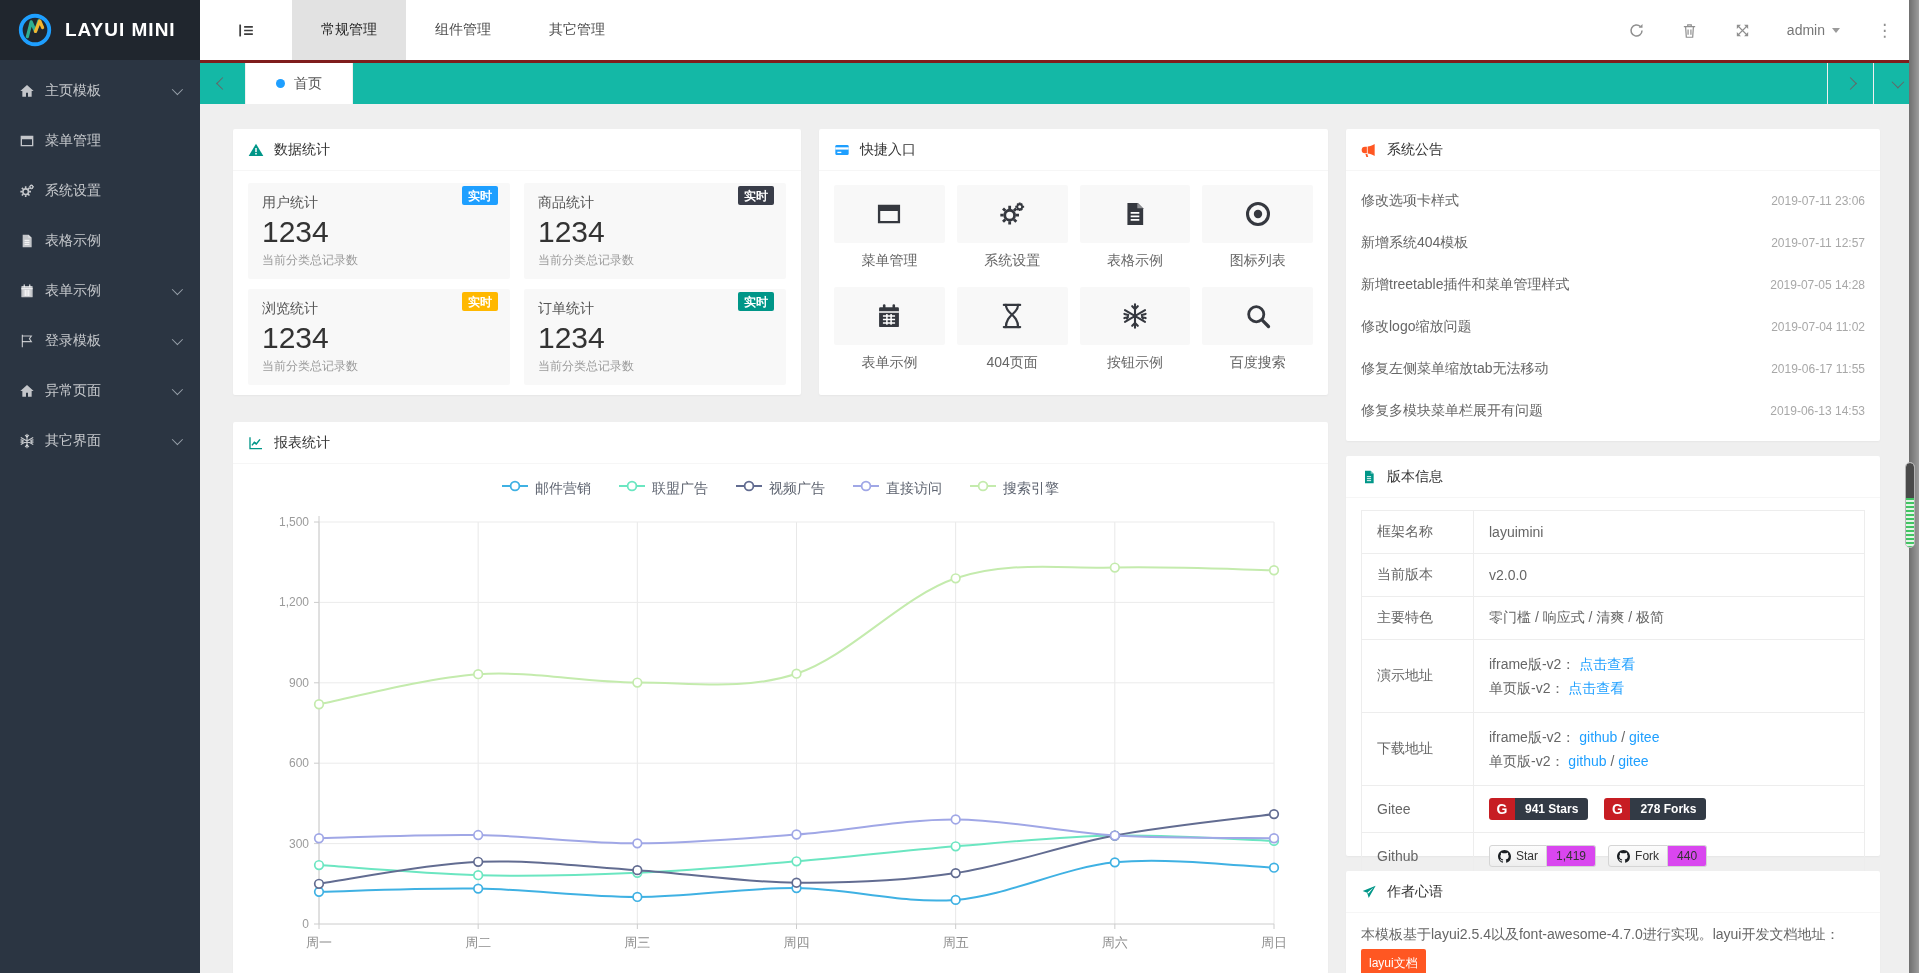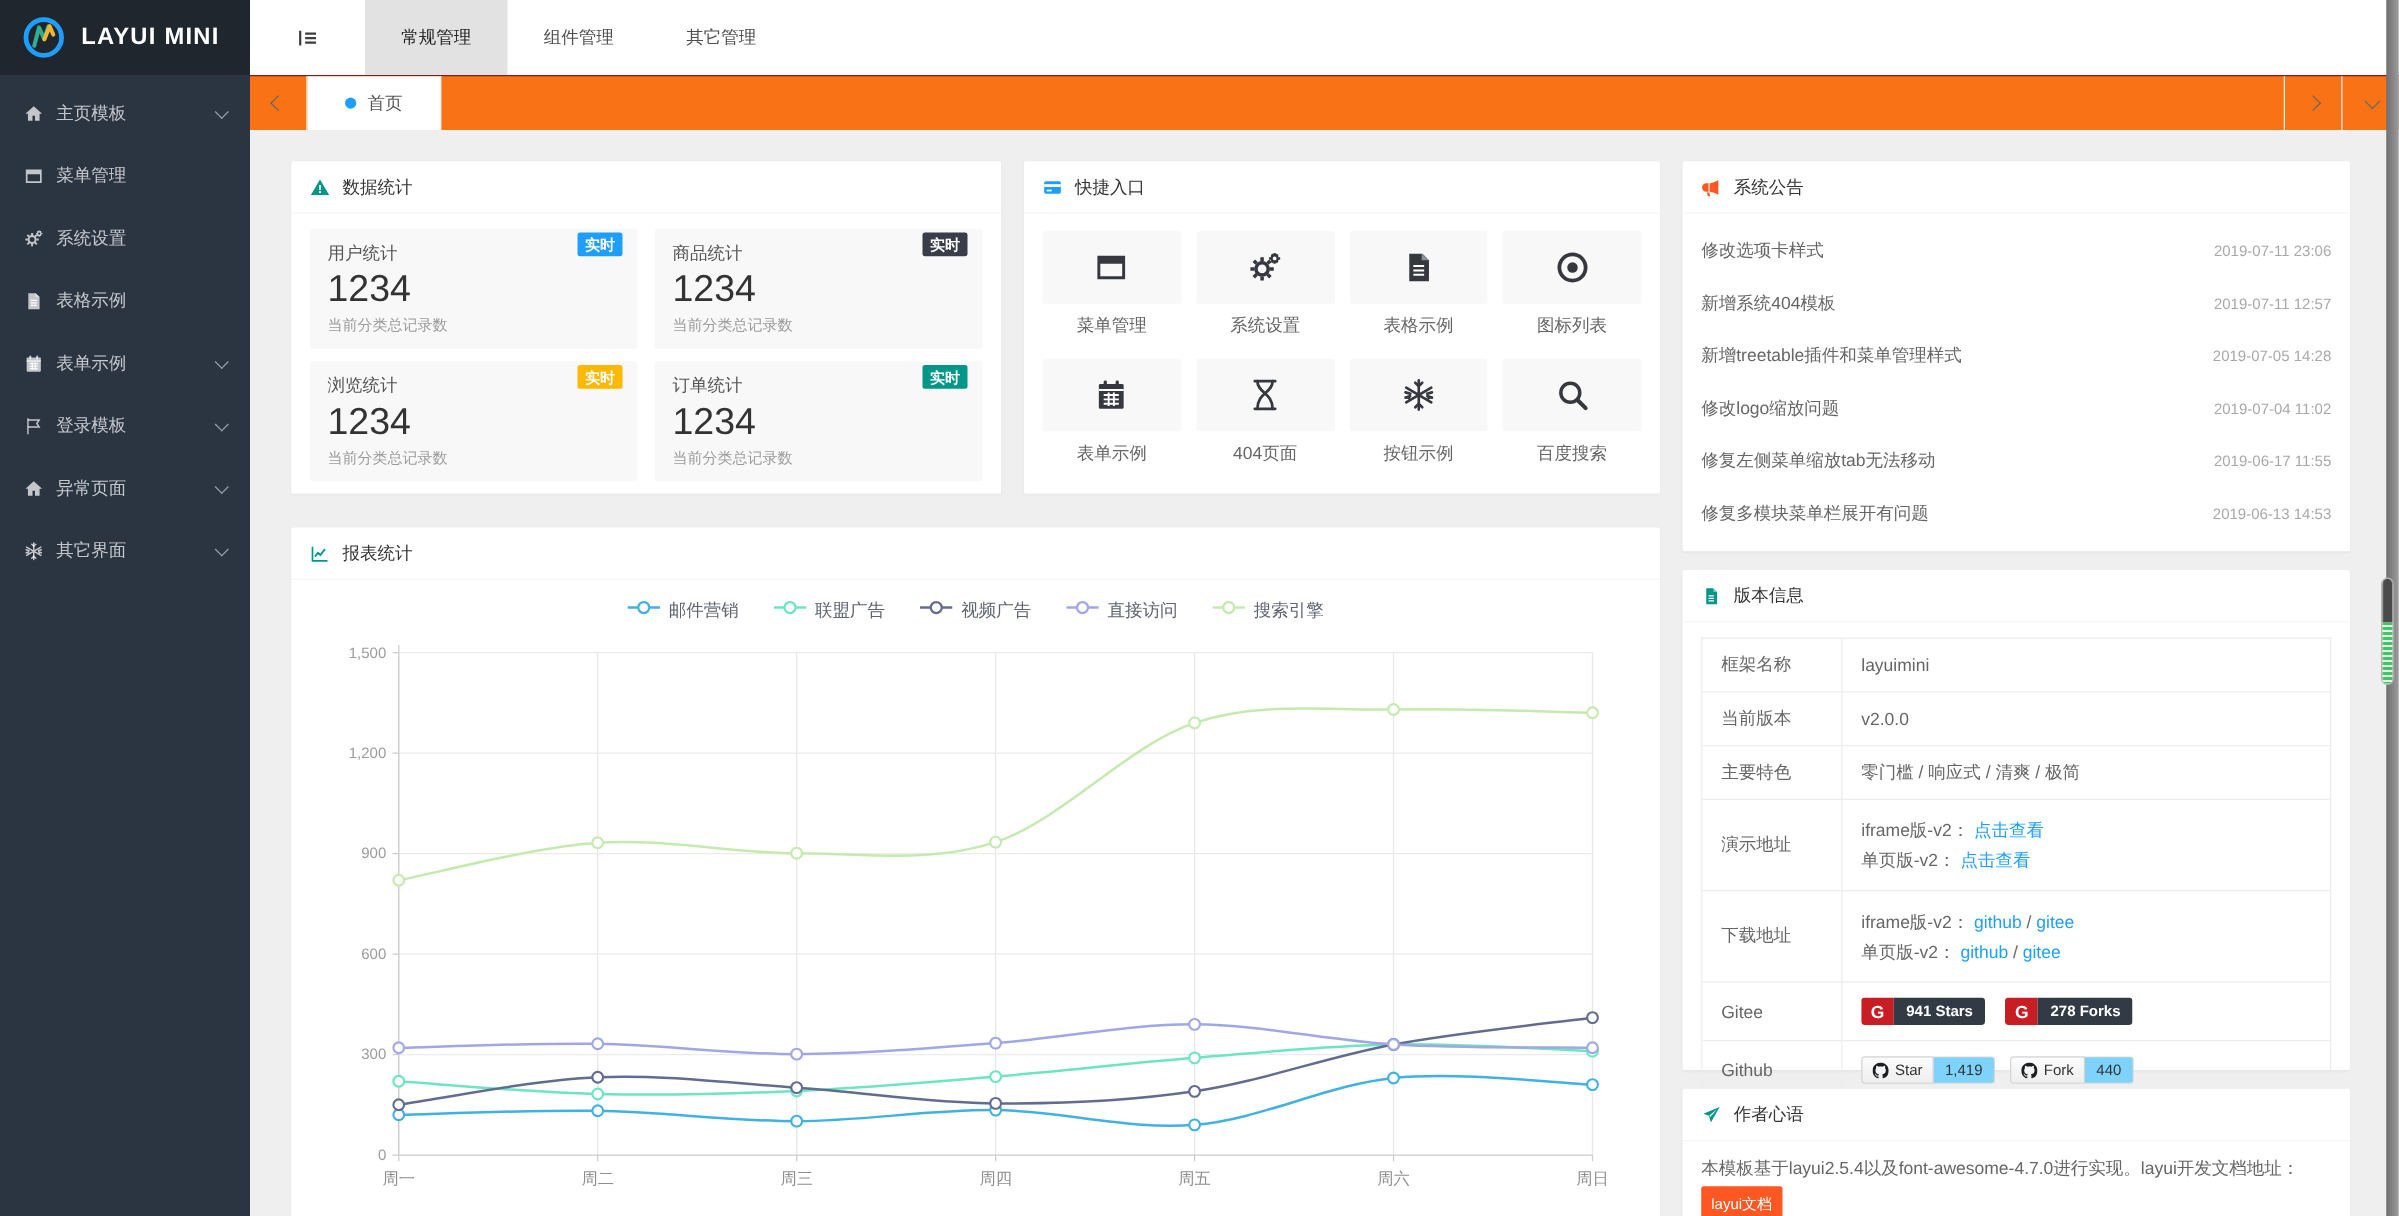--- a/index.html
+++ b/index.html
@@ -23,21 +23,21 @@
   .header-tabs{display:flex;align-items:stretch}
   .htab{display:flex;align-items:center;padding:0 29px;font-size:14px;color:#4e4e4e;cursor:pointer}
   .htab.active{background:#e2e2e2;color:#262626}
   .topbar-right{margin-left:auto;display:flex;align-items:center;gap:36px;padding-right:26px;color:#8f8f8f}
   .tico{cursor:pointer;display:inline-flex}
   .tico svg{width:17px;height:17px}
   .admin-box{display:flex;align-items:center;gap:7px;cursor:pointer;color:#777;font-size:14px}
   .caret{width:0;height:0;border-left:4.5px solid transparent;border-right:4.5px solid transparent;border-top:5.5px solid #9a9a9a}
   .vdots{font-size:17px;color:#8f8f8f;cursor:pointer;letter-spacing:0}
   
-  .tabbar{height:44px;background:#f97316;display:flex;align-items:stretch;border-top:1px solid #7f1d1d}
+  .tabbar{height:44px;background:#14b8a6;display:flex;align-items:stretch;border-top:3px solid #7f1d1d}
   .tabnav{width:46px;display:flex;align-items:center;justify-content:center;cursor:pointer}
   .tabnav.l{border-right:1px solid #f0f0f0}
   .tabnav.r{border-left:1px solid #f0f0f0;margin-left:0}
   .arr{width:9px;height:9px;border-right:1.8px solid #666;border-bottom:1.8px solid #666;display:inline-block}
   .arr.left{transform:rotate(135deg)}
   .arr.right{transform:rotate(-45deg)}
   .arr.down{transform:rotate(45deg) translateY(-2px)}
   .tab-home{display:flex;align-items:center;gap:9px;padding:0 30px;border-right:1px solid #f0f0f0;font-size:14px;color:#555;cursor:pointer;background:#fff}
   .bluedot{width:9px;height:9px;border-radius:50%;background:#1E9FFF}
   .tab-spacer{flex:1}
@@ -83,21 +83,21 @@
   .vtable td{border:1px solid #ededed;padding:12px 15px;font-size:14px;color:#666}
   .vtable td.vk{width:112px;color:#666}
   .vline{line-height:24px;color:#666}
   .vlink{color:#1E9FFF;text-decoration:none;cursor:pointer}
   .gbadge{display:inline-flex;height:22px;border-radius:3px;overflow:hidden;font-size:12px;font-weight:bold;color:#fff;margin-right:16px;cursor:pointer;vertical-align:middle}
   .gb-l{background:#C71D23;width:26px;display:flex;align-items:center;justify-content:center;font-size:14px}
   .gb-r{background:#323A45;padding:0 10px;display:flex;align-items:center}
   .ghgroup{display:inline-flex;margin-right:12px;font-size:12px;font-weight:normal;color:#333;cursor:pointer;vertical-align:middle}
   .gh-btn{border:1px solid #d5d5d5;background:linear-gradient(#fcfcfc,#eee);padding:3px 8px;border-radius:3px 0 0 3px;display:inline-flex;gap:5px;align-items:center}
   .gh-btn svg{width:13px;height:13px}
-  .gh-cnt{border:1px solid #d5d5d5;border-left:0;background:#7dd3fc;padding:3px 9px;border-radius:0 3px 3px 0;display:inline-flex;align-items:center}
+  .gh-cnt{border:1px solid #d5d5d5;border-left:0;background:#d946ef;padding:3px 9px;border-radius:0 3px 3px 0;display:inline-flex;align-items:center}
   
   .card-author{flex:1;min-height:120px}
   .author-body{padding:10px 15px;font-size:14px;color:#666;line-height:22px}
   .doc-badge{display:inline-block;background:#FF5722;color:#fff;font-size:12px;padding:3px 8px;border-radius:2px;margin:4px 0 6px;cursor:pointer}
   
   .sb-track{position:fixed;right:0;top:0;width:10px;height:100%;background:linear-gradient(to right,#6f6f6f,#9c9c9c)}
   .sb-pill{position:fixed;right:4px;top:462px;width:10px;height:86px;border-radius:6px;overflow:hidden;border:1px solid #b5b5b5;background:#fff;cursor:pointer}
   .sb-pill .pt{height:42%;background:#4a4a4a;border-radius:6px 6px 0 0}
   .sb-pill .pb{height:58%;background:repeating-linear-gradient(to bottom,#41c463 0 2px,#e3f4e6 2px 4px)}
 </style>
@@ -215,20 +215,44 @@
         <svg viewBox="0 0 24 24" stroke="currentColor" fill="none" stroke-width="2.2">
           <path d="M4 4.5v15"></path>
           <path d="M9 7.5h11M9 12h11M9 16.5h11"></path>
         </svg>
       </div>
     <div class="header-tabs">
         <div class="htab active">常规管理</div>
         <div class="htab">组件管理</div>
         <div class="htab">其它管理</div>
       </div>
+    <div class="topbar-right">
+      <span class="tico">
+          <svg viewBox="0 0 24 24" fill="none" stroke="currentColor" stroke-width="2.1">
+            <path d="M19.8 12a7.8 7.8 0 11-2.3-5.5"></path>
+            <path d="M20.5 2.8v5.4h-5.4" fill="currentColor" stroke="none"></path>
+          </svg>
+        </span>
+      <span class="tico">
+          <svg viewBox="0 0 24 24" fill="none" stroke="currentColor" stroke-width="1.7">
+            <path d="M4 6.5h16M9.5 6.5V4h5v2.5M6.5 6.5l1 15h9l1-15M10 10.5v7.5M14 10.5v7.5"></path>
+          </svg>
+        </span>
+      <span class="tico">
+          <svg viewBox="0 0 24 24" fill="currentColor">
+            <path d="M4 4h5.8L4 9.8zM20 4v5.8L14.2 4zM4 20v-5.8L9.8 20zM20 20h-5.8L20 14.2z"></path>
+            <path d="M6 6l12 12M18 6L6 18" stroke="currentColor" stroke-width="1.6"></path>
+          </svg>
+        </span>
+      <span class="admin-box">
+        <span>admin</span>
+        <span class="caret"></span>
+      </span>
+      <span class="vdots">⋮</span>
+    </div>
   </header>
 
   <div class="tabbar">
     <div class="tabnav l">
         <span class="arr left"></span>
       </div>
     <div class="tab-home">
       <span class="bluedot"></span>
       <span>首页</span>
     </div>

